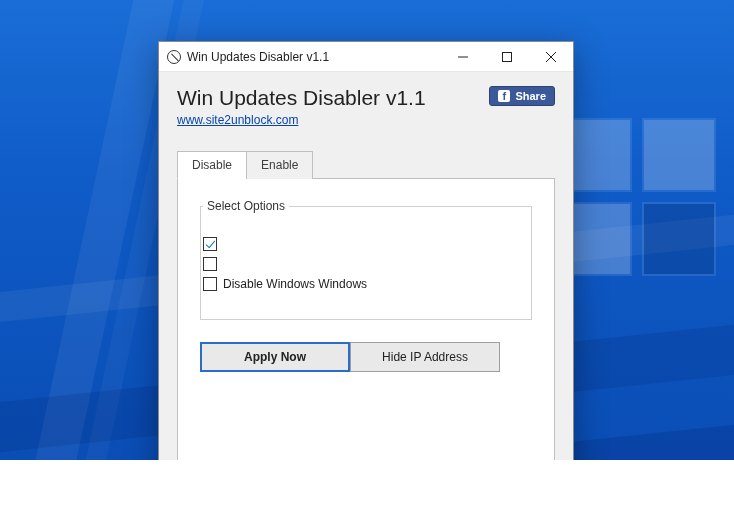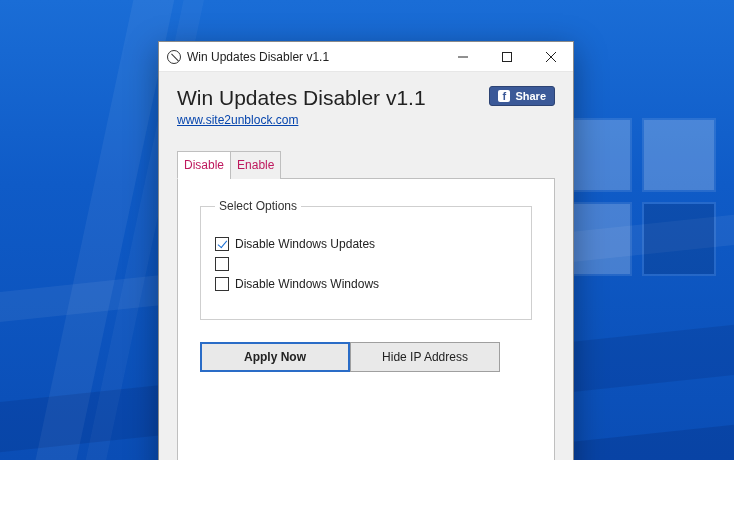--- a/index.html
+++ b/index.html
@@ -57,32 +57,32 @@
   .share-btn {
     background:#3b5998; color:#fff; font-size:11px; font-weight:bold;
     padding: 3px 8px; border-radius:3px; display:flex; align-items:center; gap:5px;
     border: 1px solid #2d4373;
   }
   .share-btn .fb { background:#fff; color:#3b5998; width:12px; height:12px; font-size:11px; line-height:12px; text-align:center; font-weight:bold; border-radius:2px;}
   
   .tabs-block { margin-top: 22px; flex:1; display:flex; flex-direction:column;}
   .tab-strip { display:flex; position:relative; z-index:2;}
   .tab {
-    font-size: 12px; padding: 6px 6px; background:#f0f0f0;
+    font-size: 12px; padding: 6px 14px; background:#f0f0f0;
     border: 1px solid #bfbfbf; border-bottom:none; margin-right:-1px;
-    position: relative; top: 1px; color:#be185d;
+    position: relative; top: 1px; color:#404040;
   }
   .tab.active { background:#fff; border-bottom: 1px solid #fff; top:1px;}
   .tab-panel {
     background:#fff; border:1px solid #bfbfbf; flex:1;
     padding: 20px 22px 18px;
     display:flex; flex-direction:column;
   }
   fieldset.opts {
-    border: 1px solid #cfcfcf; padding: 18px 14px 22px; font-size:12px;
+    border: 1px solid #cfcfcf; padding: 18px 2px 22px; font-size:12px;
   }
   fieldset.opts legend { font-size: 12px; color:#333; padding: 0 4px;}
   .opt-row { display:flex; align-items:center; gap:6px; margin: 6px 0; color:#222; font-size:12px;}
   .chk {
     width: 14px; height: 14px; border: 1px solid #333; background:#fff;
     display:flex; align-items:center; justify-content:center; flex-shrink:0;
   }
   .chk.checked::after {
     content:""; width:8px; height:4px; border-left:1.6px solid #1b6fd4; border-bottom:1.6px solid #1b6fd4;
     transform: rotate(-50deg) translate(1px,-1px);
@@ -151,21 +151,20 @@
         <div class="tab-strip">
           <div class="tab active">Disable</div>
           <div class="tab">Enable</div>
         </div>
         <div class="tab-panel">
           <fieldset class="opts">
             <legend>Select Options</legend>
             <div id="opts-container">
                 <div class="opt-row">
                   <span class="chk checked"></span>
-                  <span>Disable Windows Updates</span>
                 </div>
                 <div class="opt-row">
                   <span class="chk"></span>
                 </div>
                 <div class="opt-row">
                   <span class="chk"></span>
                   <span>Disable Windows Windows</span>
                 </div>
               </div>
           </fieldset>

